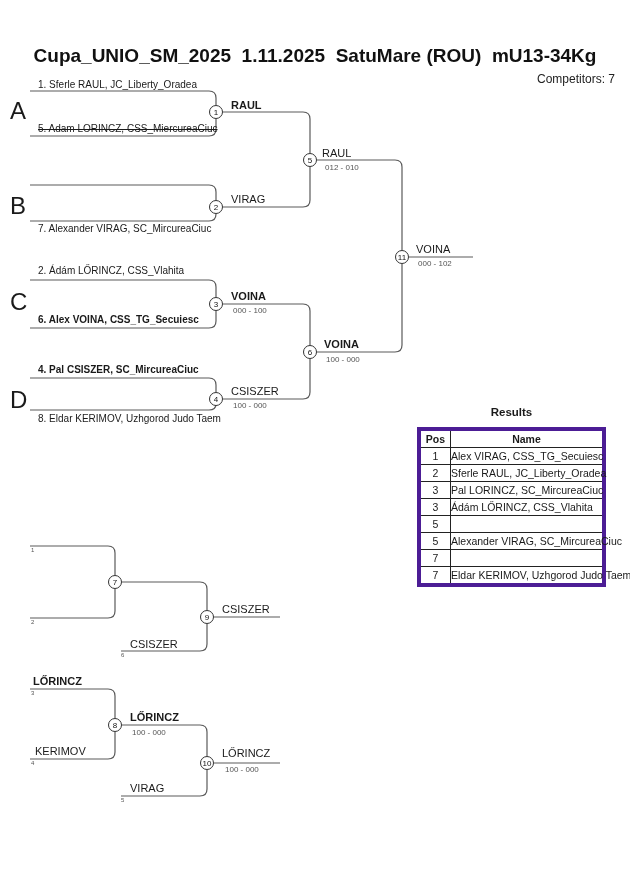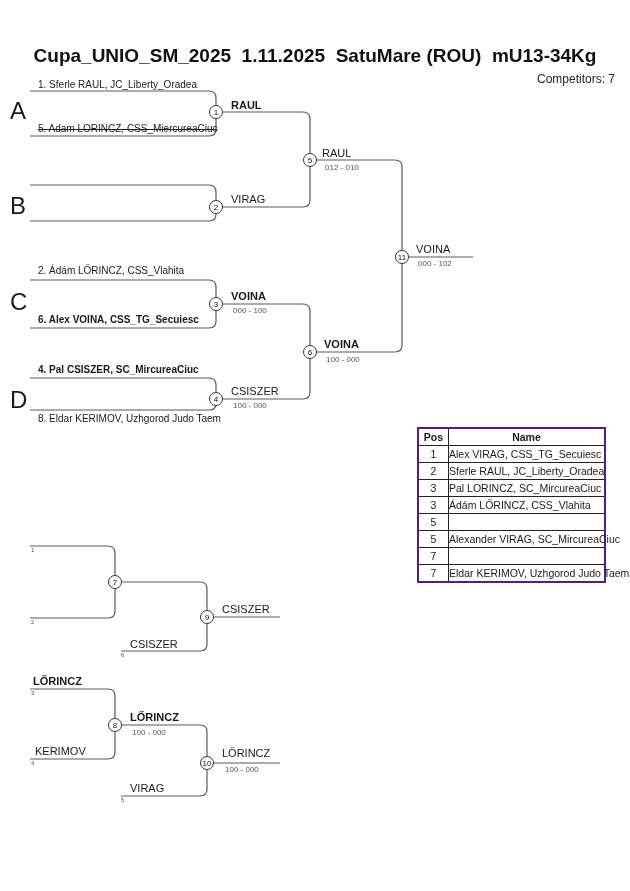--- a/index.html
+++ b/index.html
@@ -24,21 +24,21 @@
   svg.lines{position:absolute;left:0;top:0;}
   .match-circle{
     position:absolute;width:14px;height:14px;border:1.4px solid #333;
     border-radius:50%;background:#fff;box-sizing:border-box;
     display:flex;align-items:center;justify-content:center;
     font-size:8px;color:#111;z-index:2;
   }
   .results-title{font-size:11.5px;font-weight:bold;}
   table.results{
     position:absolute;left:417px;top:427px;width:189px;
-    border-collapse:collapse;border:2px solid #4c1d95;
+    border-collapse:collapse;border:4px solid #4c1d95;
     font-size:10.5px;table-layout:fixed;
   }
   table.results th,table.results td{
     border:1px solid #222;height:16px;padding:0;overflow:visible;
     white-space:nowrap;color:#1a1a1a;
   }
   table.results th{font-weight:bold;text-align:center;}
   td.pos{width:29px;text-align:center;}
   td.name{padding-left:5px;}
 </style>
@@ -91,20 +91,21 @@
     </g>
   </svg>
 
   <div class="abs section-letter" style="left:10px;top:97px;">A</div>
   <div class="abs section-letter" style="left:10px;top:192px;">B</div>
   <div class="abs section-letter" style="left:10px;top:288px;">C</div>
   <div class="abs section-letter" style="left:10px;top:386px;">D</div>
 
   <div class="abs entry" style="left:38px;top:79px;">1. Sferle RAUL, JC_Liberty_Oradea</div>
   <div class="abs entry strike" style="left:38px;top:123px;">5. Adam LORINCZ, CSS_MiercureaCiuc</div>
+  <div class="abs entry" style="left:38px;top:223px;">7. Alexander VIRAG, SC_MircureaCiuc</div>
   <div class="abs entry" style="left:38px;top:265px;">2. Ádám LŐRINCZ, CSS_Vlahita</div>
   <div class="abs entry bold" style="left:38px;top:314px;">6. Alex VOINA, CSS_TG_Secuiesc</div>
   <div class="abs entry bold" style="left:38px;top:364px;">4. Pal CSISZER, SC_MircureaCiuc</div>
   <div class="abs entry" style="left:38px;top:413px;">8. Eldar KERIMOV, Uzhgorod Judo Taem</div>
 
   <div class="match-circle" style="left:209px;top:105px;">1</div>
   <div class="match-circle" style="left:209px;top:200px;">2</div>
   <div class="match-circle" style="left:209px;top:297px;">3</div>
   <div class="match-circle" style="left:209px;top:392px;">4</div>
   <div class="match-circle" style="left:303px;top:153px;">5</div>
@@ -138,20 +139,21 @@
   <div class="abs winner" style="left:130px;top:638px;">CSISZER</div>
   <div class="abs winner" style="left:222px;top:603px;">CSISZER</div>
   <div class="abs winner bold" style="left:33px;top:675px;">LŐRINCZ</div>
   <div class="abs winner" style="left:35px;top:745px;">KERIMOV</div>
   <div class="abs winner bold" style="left:130px;top:711px;">LŐRINCZ</div>
   <div class="abs score" style="left:132px;top:728px;">100 - 000</div>
   <div class="abs winner" style="left:130px;top:782px;">VIRAG</div>
   <div class="abs winner" style="left:222px;top:747px;">LŐRINCZ</div>
   <div class="abs score" style="left:225px;top:765px;">100 - 000</div>
 
+  <div class="abs results-title" style="left:417px;top:406px;width:189px;text-align:center;">Results</div>
   <table class="results">
     <tbody>
         <tr>
       <th style="width:29px;">Pos</th>
       <th>Name</th>
     </tr>
     <tr>
       <td class="pos">1</td>
       <td class="name">Alex VIRAG, CSS_TG_Secuiesc</td>
     </tr>

